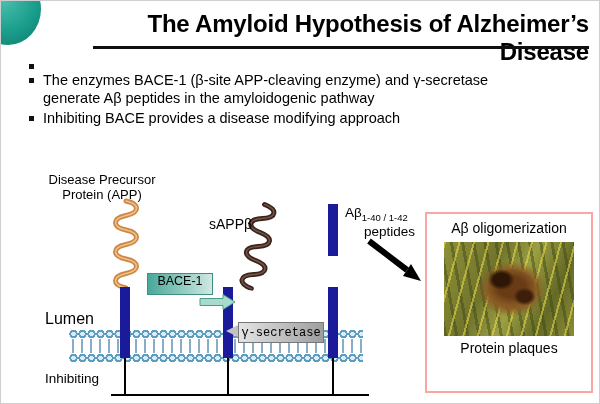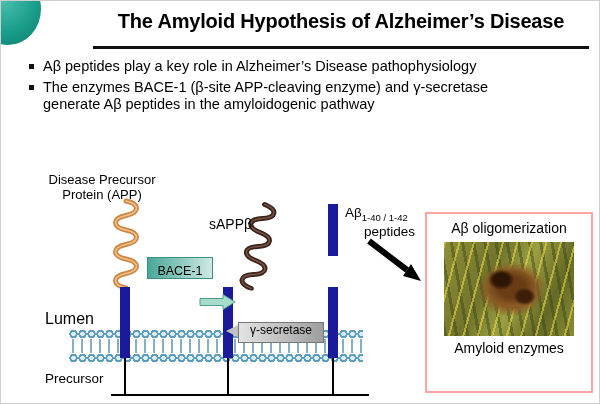--- a/index.html
+++ b/index.html
@@ -10,21 +10,21 @@
     font-family: "Liberation Sans", sans-serif; color: #000;
   }
   
   .logo {
     position: absolute; left: -26px; top: -28px; width: 66px; height: 72px;
     border-radius: 50%;
     background: radial-gradient(circle at 42% 36%, #4cc0ae 0%, #1b9e8c 55%, #0d7a6a 100%);
   }
   .title {
     position: absolute; left: 92px; top: 9px; width: 496px;
-    text-align: center; font-size: 20px; font-weight: bold; letter-spacing: -0.2px;
+    text-align: right; font-size: 24px; font-weight: bold; letter-spacing: -0.2px;
   }
   .title-rule { position: absolute; left: 92px; top: 45px; width: 496px; height: 3px; background: #101010; }
   
   .bullets { position: absolute; left: 26px; top: 57px; width: 548px; margin: 0; padding: 0; list-style: none; }
   .bullets li { display: flex; align-items: flex-start; margin-bottom: 3px; font-size: 14.5px; line-height: 1.22; }
   .marker { flex: 0 0 auto; width: 5px; height: 5px; background: #111; margin: 6px 9px 0 2px; }
   .btext { max-width: 505px; }
   
   .diagram { position: absolute; left: 0; top: 0; width: 600px; height: 404px; }
   .app-label { position: absolute; left: 26px; top: 171px; width: 150px; text-align: center; font-size: 13px; line-height: 1.18; }
@@ -32,30 +32,30 @@
   .helix.app { left: 109px; top: 197px; }
   .helix.sapp { left: 241px; top: 200px; transform: rotate(9deg); }
   .bar { position: absolute; width: 10px; background: #1a1a9b; z-index: 3; }
   .bar.b1 { left: 119px; top: 286px; height: 71px; }
   .bar.b2 { left: 222px; top: 286px; height: 71px; }
   .bar.b3 { left: 327px; top: 286px; height: 71px; }
   .bar.free { left: 327px; top: 203px; height: 52px; }
   .tail { position: absolute; width: 2px; background: #000; top: 355px; height: 39px; z-index: 2; }
   .tail.t1 { left: 123px; } .tail.t2 { left: 226px; } .tail.t3 { left: 331px; }
   .bace-box {
-    position: absolute; left: 146px; top: 256px; width: 64px; height: 20px; z-index: 5;
+    position: absolute; left: 146px; top: 272px; width: 64px; height: 20px; z-index: 5;
     background: linear-gradient(to right, #49a899, #cfe9e2); border: 1px solid #3f8f80;
-    display: flex; align-items: flex-end; justify-content: center; font-size: 12.5px;
+    display: flex; align-items: flex-start; justify-content: center; font-size: 12.5px;
   }
   .bace-arrow { position: absolute; left: 198px; top: 292px; z-index: 4; }
   .sapp-label { position: absolute; left: 208px; top: 215px; font-size: 14px; }
   .gamma-box {
     position: absolute; left: 237px; top: 321px; width: 84px; height: 19px; z-index: 5;
     background: linear-gradient(to right, #e4e4e4, #9e9e9e); border: 1px solid #777;
-    display: flex; align-items: flex-start; justify-content: center; font-size: 12px;
+    display: flex; align-items: center; justify-content: center; font-size: 12px; font-family: Liberation Mono, monospace;
   }
   .gamma-arrow {
     position: absolute; left: 225px; top: 324px; width: 0; height: 0; z-index: 5;
     border-top: 6px solid transparent; border-bottom: 6px solid transparent; border-right: 12px solid #c2c2c2;
   }
   .abeta-label { position: absolute; left: 344px; top: 204px; font-size: 13.5px; line-height: 1.25; }
   .abeta-label sub { font-size: 9.5px; }
   .abeta-line2 { margin-left: 19px; }
   .release-arrow { position: absolute; left: 362px; top: 232px; }
   .membrane {
@@ -95,25 +95,28 @@
 
 <div class="slide">
 
   <div class="logo"></div>
   <div class="title">The Amyloid Hypothesis of Alzheimer’s Disease</div>
   <div class="title-rule"></div>
 
   <ul class="bullets">
     <li>
       <span class="marker"></span>
-      <span class="btext">Aβ peptides play a key role in Alzheimer’s Disease pathophysiology</span>
     </li>
     <li>
       <span class="marker"></span>
       <span class="btext">The enzymes BACE-1 (β-site APP-cleaving enzyme) and γ-secretase generate Aβ peptides in the amyloidogenic pathway</span>
+    </li>
+    <li>
+      <span class="marker"></span>
+      <span class="btext">Inhibiting BACE provides a disease modifying approach</span>
     </li>
   </ul>
 
   <div class="diagram">
 
     <div class="app-label">
       <span>Disease Precursor</span><br>
       <span>Protein (APP)</span>
     </div>
 
@@ -155,25 +158,25 @@
       <span>Aβ</span><sub>1-40 / 1-42</sub>
       <div class="abeta-line2">peptides</div>
     </div>
 
     <svg class="release-arrow" width="64" height="58" viewBox="0 0 64 58">
       <line x1="6" y1="8" x2="44" y2="37" stroke="#000" stroke-width="6"></line>
       <polygon points="58,48 40,43 48,31" fill="#000"></polygon>
     </svg>
 
     <div class="lumen-label">Lumen</div>
-    <div class="cyto-label">Precursor</div>
+    <div class="cyto-label">Inhibiting</div>
     <div class="bottom-line"></div>
 
     <div class="agg-box">
       <div class="agg-title">
         <span>Aβ oligomerization</span><br>
       </div>
       <div class="plaque"></div>
-      <div class="agg-caption">Amyloid enzymes</div>
+      <div class="agg-caption">Protein plaques</div>
     </div>
 
   </div>
 </div>
 
 </body></html>

